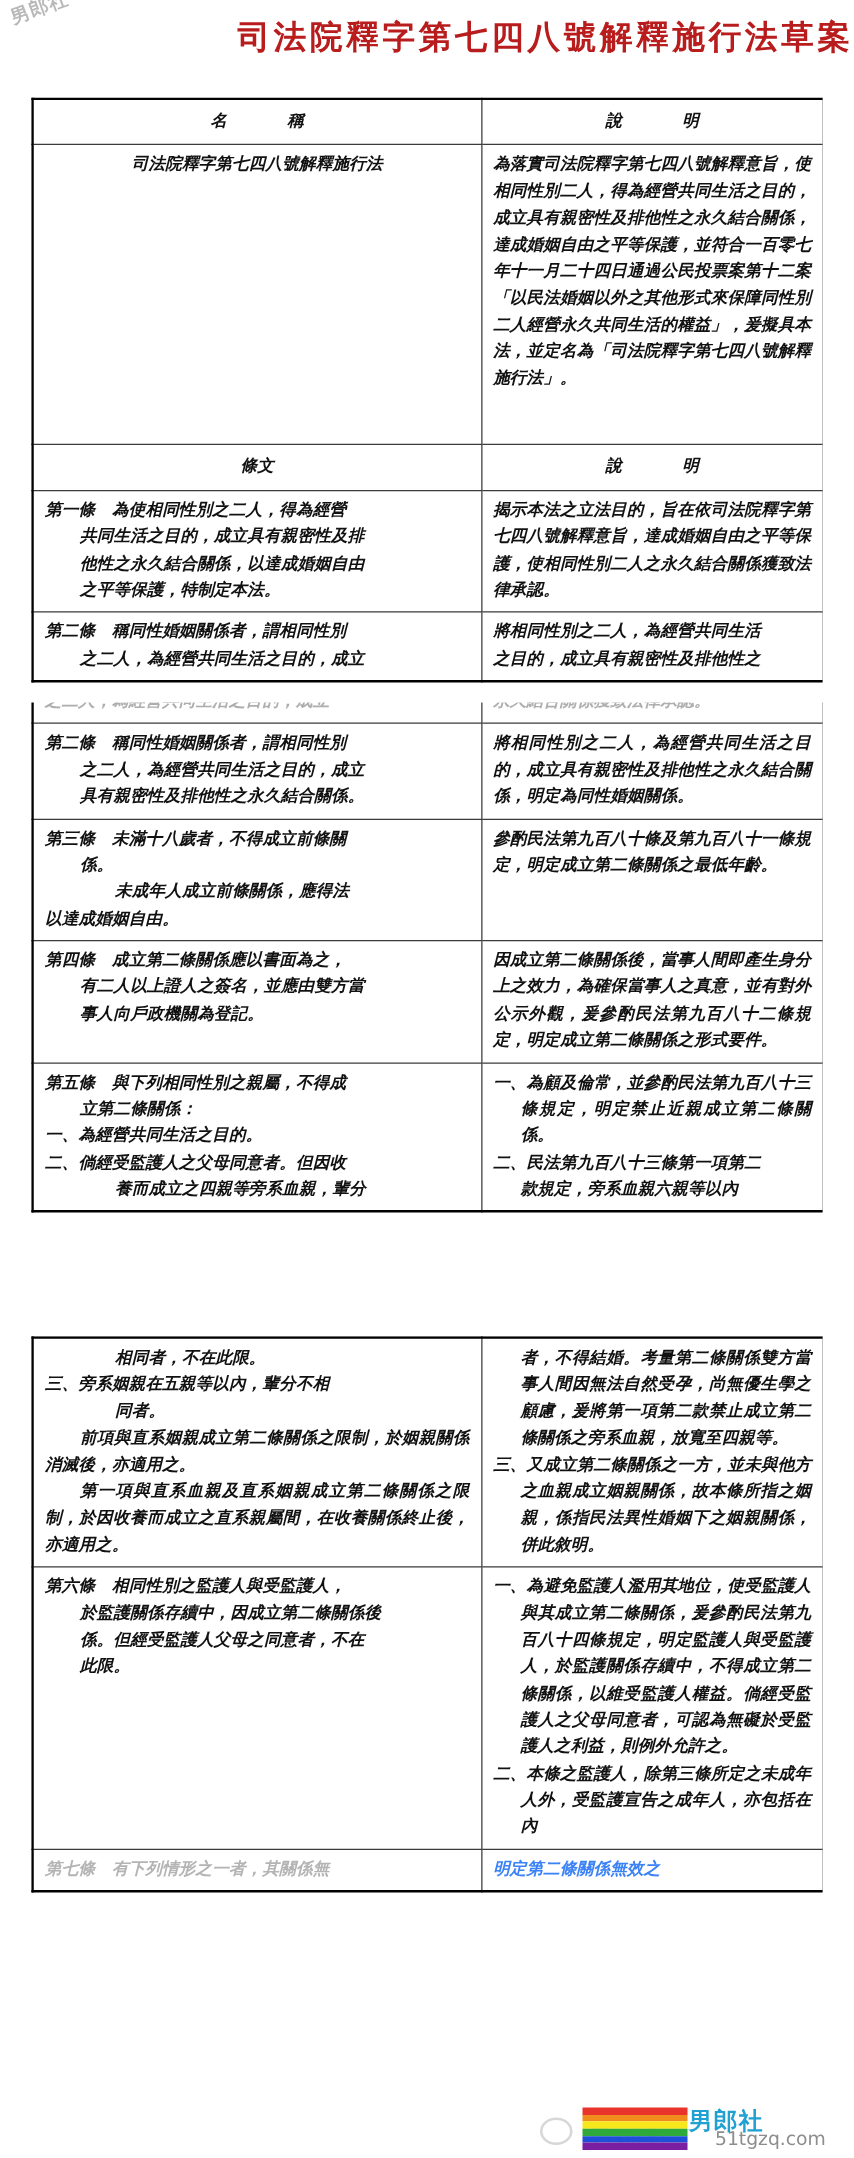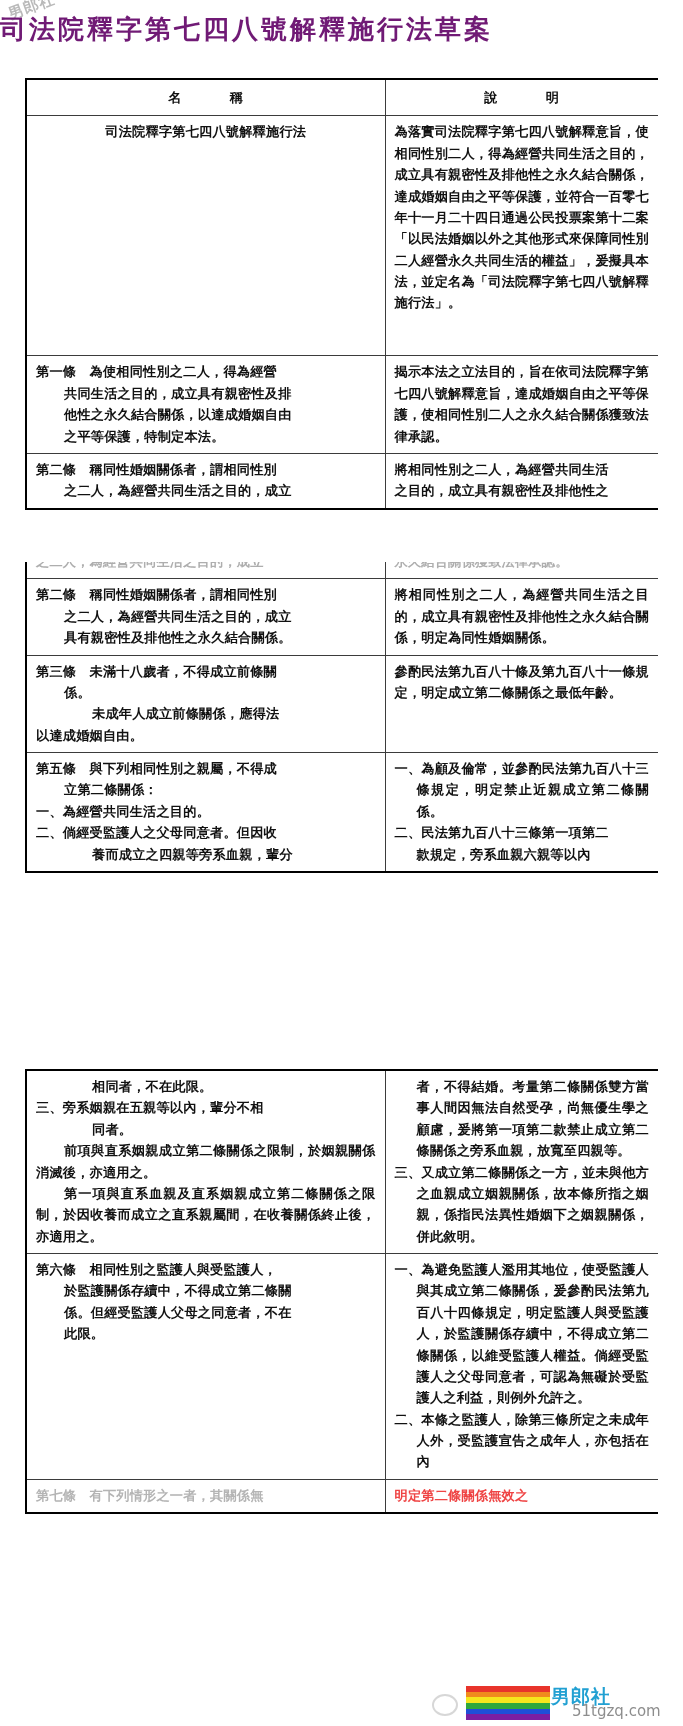--- a/index.html
+++ b/index.html
@@ -25,25 +25,25 @@
     transform: rotate(-20deg);
     transform-origin: left top;
     user-select: none;
     white-space: nowrap;
   }
 
   
   .doc-title {
     position: absolute;
     top: 12px; left: 0; right: 0;
-    text-align: left;
+    text-align: right;
     font-size: 26px;
     font-weight: bold;
     letter-spacing: 3px;
-    color: #701a75;
+    color: #b91c1c;
     font-family: "DejaVu Serif", "Liberation Serif", serif;
   }
 
   
   .slice {
     position: absolute;
     left: 25px;
     width: 633px;
     overflow: hidden;
   }
@@ -57,20 +57,21 @@
   }
   table.law td, table.law th {
     border: 1px solid #3b3b3b;
     vertical-align: top;
     padding: 5px 9px 6px 9px;
     font-size: 13.2px;
     line-height: 1.62;
     color: #111;
     letter-spacing: 0.2px;
     font-weight: bold;
+    font-style: italic;
   }
   table.law.outer-thick { border: 2px solid #000; }
   table.law.outer-thick td, table.law.outer-thick th { border-color: #3b3b3b; }
 
   col.c-left  { width: 359px; }
   col.c-right { width: 274px; }
 
   .hdr {
     text-align: center;
     font-weight: bold;
@@ -167,20 +168,26 @@
         </tr>
         <tr>
           <td class="cell-center-v" style="height:240px;">
             <span>司法院釋字第七四八號解釋施行法</span>
           </td>
           <td class="rcell">
             <p class="p">為落實司法院釋字第七四八號解釋意旨，使相同性別二人，得為經營共同生活之目的，成立具有親密性及排他性之永久結合關係，達成婚姻自由之平等保護，並符合一百零七年十一月二十四日通過公民投票案第十二案「以民法婚姻以外之其他形式來保障同性別二人經營永久共同生活的權益」，爰擬具本法，並定名為「司法院釋字第七四八號解釋施行法」。</p>
           </td>
         </tr>
         <tr>
+          <td class="hdr">條文</td>
+          <td class="hdr">
+            <span>說</span><span class="sp"></span><span>明</span>
+          </td>
+        </tr>
+        <tr>
           <td>
             <p class="p">第一條　為使相同性別之二人，得為經營</p>
             <p class="p ind1">共同生活之目的，成立具有親密性及排</p>
             <p class="p ind1">他性之永久結合關係，以達成婚姻自由</p>
             <p class="p ind1">之平等保護，特制定本法。</p>
           </td>
           <td class="rcell">
             <p class="p">揭示本法之立法目的，旨在依司法院釋字第七四八號解釋意旨，達成婚姻自由之平等保護，使相同性別二人之永久結合關係獲致法律承認。</p>
           </td>
         </tr>
@@ -227,20 +234,30 @@
             <p class="p ind1">係。</p>
             <p class="p sub">未成年人成立前條關係，應得法</p>
             <p class="p">以達成婚姻自由。</p>
           </td>
           <td class="rcell">
             <p class="p">參酌民法第九百八十條及第九百八十一條規定，明定成立第二條關係之最低年齡。</p>
           </td>
         </tr>
         <tr>
           <td>
+            <p class="p">第四條　成立第二條關係應以書面為之，</p>
+            <p class="p ind1">有二人以上證人之簽名，並應由雙方當</p>
+            <p class="p ind1">事人向戶政機關為登記。</p>
+          </td>
+          <td class="rcell">
+            <p class="p">因成立第二條關係後，當事人間即產生身分上之效力，為確保當事人之真意，並有對外公示外觀，爰參酌民法第九百八十二條規定，明定成立第二條關係之形式要件。</p>
+          </td>
+        </tr>
+        <tr>
+          <td>
             <p class="p">第五條　與下列相同性別之親屬，不得成</p>
             <p class="p ind1">立第二條關係：</p>
             <p class="p num">一、為經營共同生活之目的。</p>
             <p class="p num">二、倘經受監護人之父母同意者。但因收</p>
             <p class="p sub">養而成立之四親等旁系血親，輩分</p>
           </td>
           <td class="rcell">
             <p class="p num-r"><span>一、</span><span>為顧及倫常，並參酌民法第九百八十三條規定，明定禁止近親成立第二條關係。</span></p>
             <p class="p num-r"><span>二、</span><span>民法第九百八十三條第一項第二</span></p>
             <p class="p" style="padding-left:22px;">款規定，旁系血親六親等以內</p>
@@ -270,32 +287,32 @@
             <p class="p ind2" style="padding-left:0;">第一項與直系血親及直系姻親成立第二條關係之限制，於因收養而成立之直系親屬間，在收養關係終止後，亦適用之。</p>
           </td>
           <td class="rcell">
             <p class="p" style="padding-left:22px;">者，不得結婚。考量第二條關係雙方當事人間因無法自然受孕，尚無優生學之顧慮，爰將第一項第二款禁止成立第二條關係之旁系血親，放寬至四親等。</p>
             <p class="p num-r"><span>三、</span><span>又成立第二條關係之一方，並未與他方之血親成立姻親關係，故本條所指之姻親，係指民法異性婚姻下之姻親關係，併此敘明。</span></p>
           </td>
         </tr>
         <tr>
           <td>
             <p class="p">第六條　相同性別之監護人與受監護人，</p>
-            <p class="p ind1">於監護關係存續中，不得成立第二條關</p>
+            <p class="p ind1">於監護關係存續中，因成立第二條關係後</p>
             <p class="p ind1">係。但經受監護人父母之同意者，不在</p>
             <p class="p ind1">此限。</p>
           </td>
           <td class="rcell">
             <p class="p num-r"><span>一、</span><span>為避免監護人濫用其地位，使受監護人與其成立第二條關係，爰參酌民法第九百八十四條規定，明定監護人與受監護人，於監護關係存續中，不得成立第二條關係，以維受監護人權益。倘經受監護人之父母同意者，可認為無礙於受監護人之利益，則例外允許之。</span></p>
             <p class="p num-r"><span>二、</span><span>本條之監護人，除第三條所定之未成年人外，受監護宣告之成年人，亦包括在內</span></p>
           </td>
         </tr>
         <tr>
           <td style="height:20px; color:#b4b4b4; overflow:hidden;">第七條　有下列情形之一者，其關係無</td>
-          <td class="rcell" style="height:20px; color:#ef4444; overflow:hidden;margin-top:45px;">明定第二條關係無效之</td>
+          <td class="rcell" style="height:20px; color:#3b82f6; overflow:hidden;margin-top:45px;">明定第二條關係無效之</td>
         </tr>
       </tbody>
     </table>
   </div>
 </div>
 
 <div class="wm-ring"></div>
 <div class="wm-ghost">男郎社</div>
 <div class="flag-wrap">
   <i style="background: rgb(232, 52, 43);"></i>

